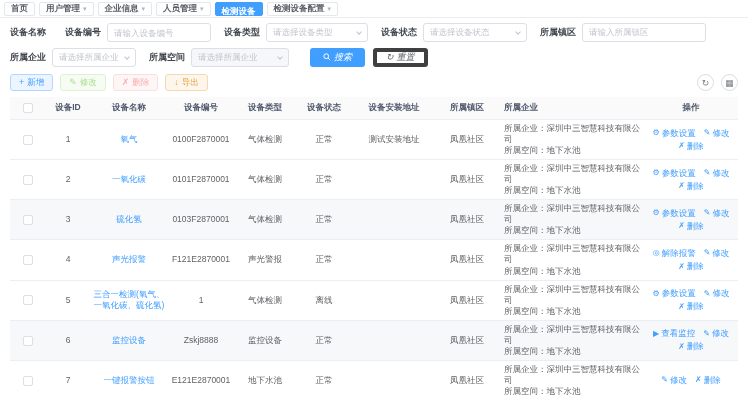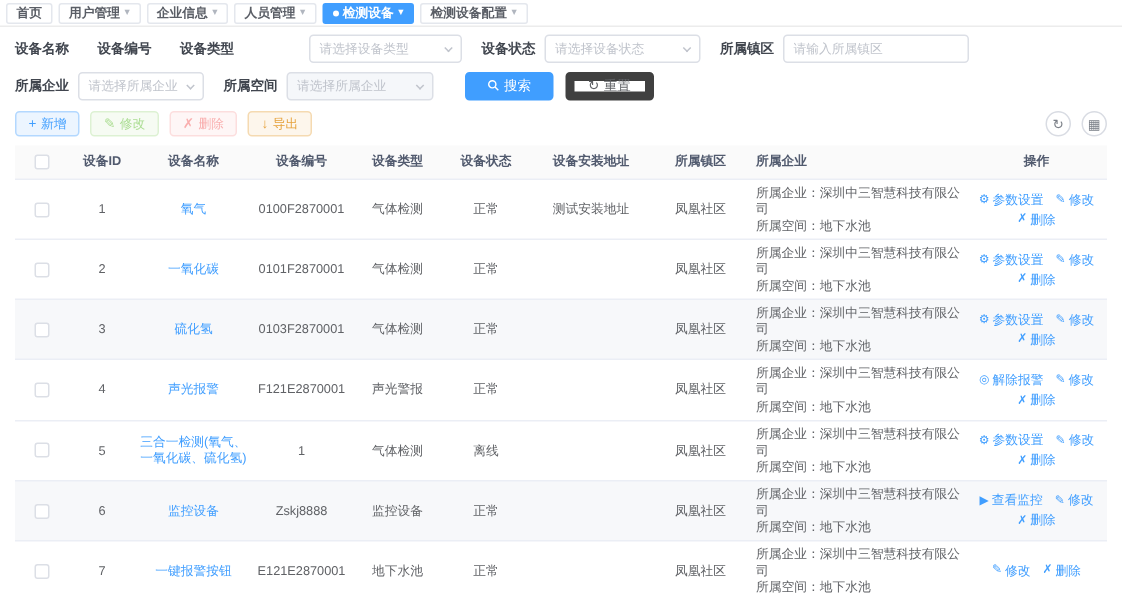--- a/index.html
+++ b/index.html
@@ -4,49 +4,49 @@
 <style>
   * { box-sizing: border-box; margin: 0; padding: 0; }
   html,body { width: 748px; height: 400px; overflow: hidden; background:#fff;
     font-family: "Liberation Sans", "DejaVu Sans", sans-serif; color:#606266; }
 
   
   .nav { display:flex; align-items:center; gap:4px; padding:2px 4px; height:18px;
          border-bottom:1px solid #ececec; background:#fff; }
   .nav-tab { display:inline-flex; align-items:center; gap:3px; font-size:8.5px; color:#5a5e66;
          background:#fff; border:1px solid #e4e7ed; padding:0 6px; height:14px; border-radius:2px; cursor:pointer; white-space:nowrap;font-weight:bold; }
-  .nav-tab.active { background:#409eff; border-color:#409eff; color:#fff; }
+  .nav-tab.active { background:#409eff; border-color:#409eff; color:#fff;flex-direction:column; }
   .dot { width:4px; height:4px; border-radius:50%; background:#fff; }
   .caret { font-size:7px; color:#b1b6bf; line-height:1; }
   .nav-tab.active .caret { color:#fff; }
 
   
   .filters { padding:5px 10px 0; }
   .frow { display:flex; align-items:center; margin-bottom:6px; }
   .fgroup { display:flex; align-items:center; margin-right:13px; }
   .flabel { font-size:9px; color:#41464f; font-weight:700; margin-right:6px; white-space:nowrap; }
   .control { position:relative; height:19px; border:1px solid #dcdfe6; border-radius:3px; background:#fff;
          display:flex; align-items:center; padding:0 15px 0 6px; font-size:8.5px; color:#c0c4cc; cursor:pointer; }
   .control.inputbox { padding:0; }
   .control.inputbox input { border:none; outline:none; width:100%; height:100%; padding:0 6px;
          font-size:8.5px; background:transparent; color:#606266; font-family:inherit; }
   .control.inputbox input::placeholder { color:#c0c4cc; }
   .control.disabled { background:#f5f7fa; }
   .chev { position:absolute; right:6px; top:6px; width:4px; height:4px;
          border-right:1px solid #c0c4cc; border-bottom:1px solid #c0c4cc; transform:rotate(45deg); }
   .frow1 .fgroup:nth-child(1) .control { width:82px; }
   .frow1 .fgroup:nth-child(2) .control { width:104px; }
-  .frow1 .fgroup:nth-child(3) .control { width:102px;margin-left:44px; }
+  .frow1 .fgroup:nth-child(3) .control { width:102px; }
   .frow1 .fgroup:nth-child(4) .control { width:104px; }
   .frow1 .fgroup:nth-child(5) .control { width:124px; }
   .frow2 .fgroup:nth-child(1) .control { width:84px; }
   .frow2 .fgroup:nth-child(2) .control { width:98px; }
 
   .btn { display:inline-flex; align-items:center; gap:3px; font-size:9px; height:19px; padding:0 9px;
-         border-radius:3px; border:6px solid #404040; background:#fff; color:#606266; cursor:pointer; }
+         border-radius:3px; border:4px solid #404040; background:#fff; color:#606266; cursor:pointer;font-style:italic; }
   .btn-search { background:#409eff; border-color:#409eff; color:#fff; margin-left:8px; }
   .btn-reset { margin-left:8px; }
   .bicon { font-size:9px; line-height:1; }
 
   
   .toolbar { display:flex; align-items:center; gap:7px; padding:1px 10px 6px; }
   .tbtn { display:inline-flex; align-items:center; gap:3px; font-size:8.5px; height:17px; padding:0 8px;
          border-radius:3px; border:1px solid; cursor:pointer; }
   .tbtn.primary { color:#409eff; background:#ecf5ff; border-color:#b3d8ff; }
   .tbtn.success { color:#67c23a; background:#f0f9eb; border-color:#c2e7b0; }
@@ -104,20 +104,23 @@
     </div>
   </div>
 
 <div class="filters">
   <div class="frow frow1">
       <div class="fgroup">
         <label class="flabel">设备名称</label>
       </div>
       <div class="fgroup">
         <label class="flabel">设备编号</label>
+        <div class="control inputbox">
+          <input placeholder="请输入设备编号" style="">
+        </div>
       </div>
       <div class="fgroup">
         <label class="flabel">设备类型</label>
         <div class="control select">
           <span class="ph">请选择设备类型</span>
           <span class="chev"></span>
         </div>
       </div>
       <div class="fgroup">
         <label class="flabel">设备状态</label>

